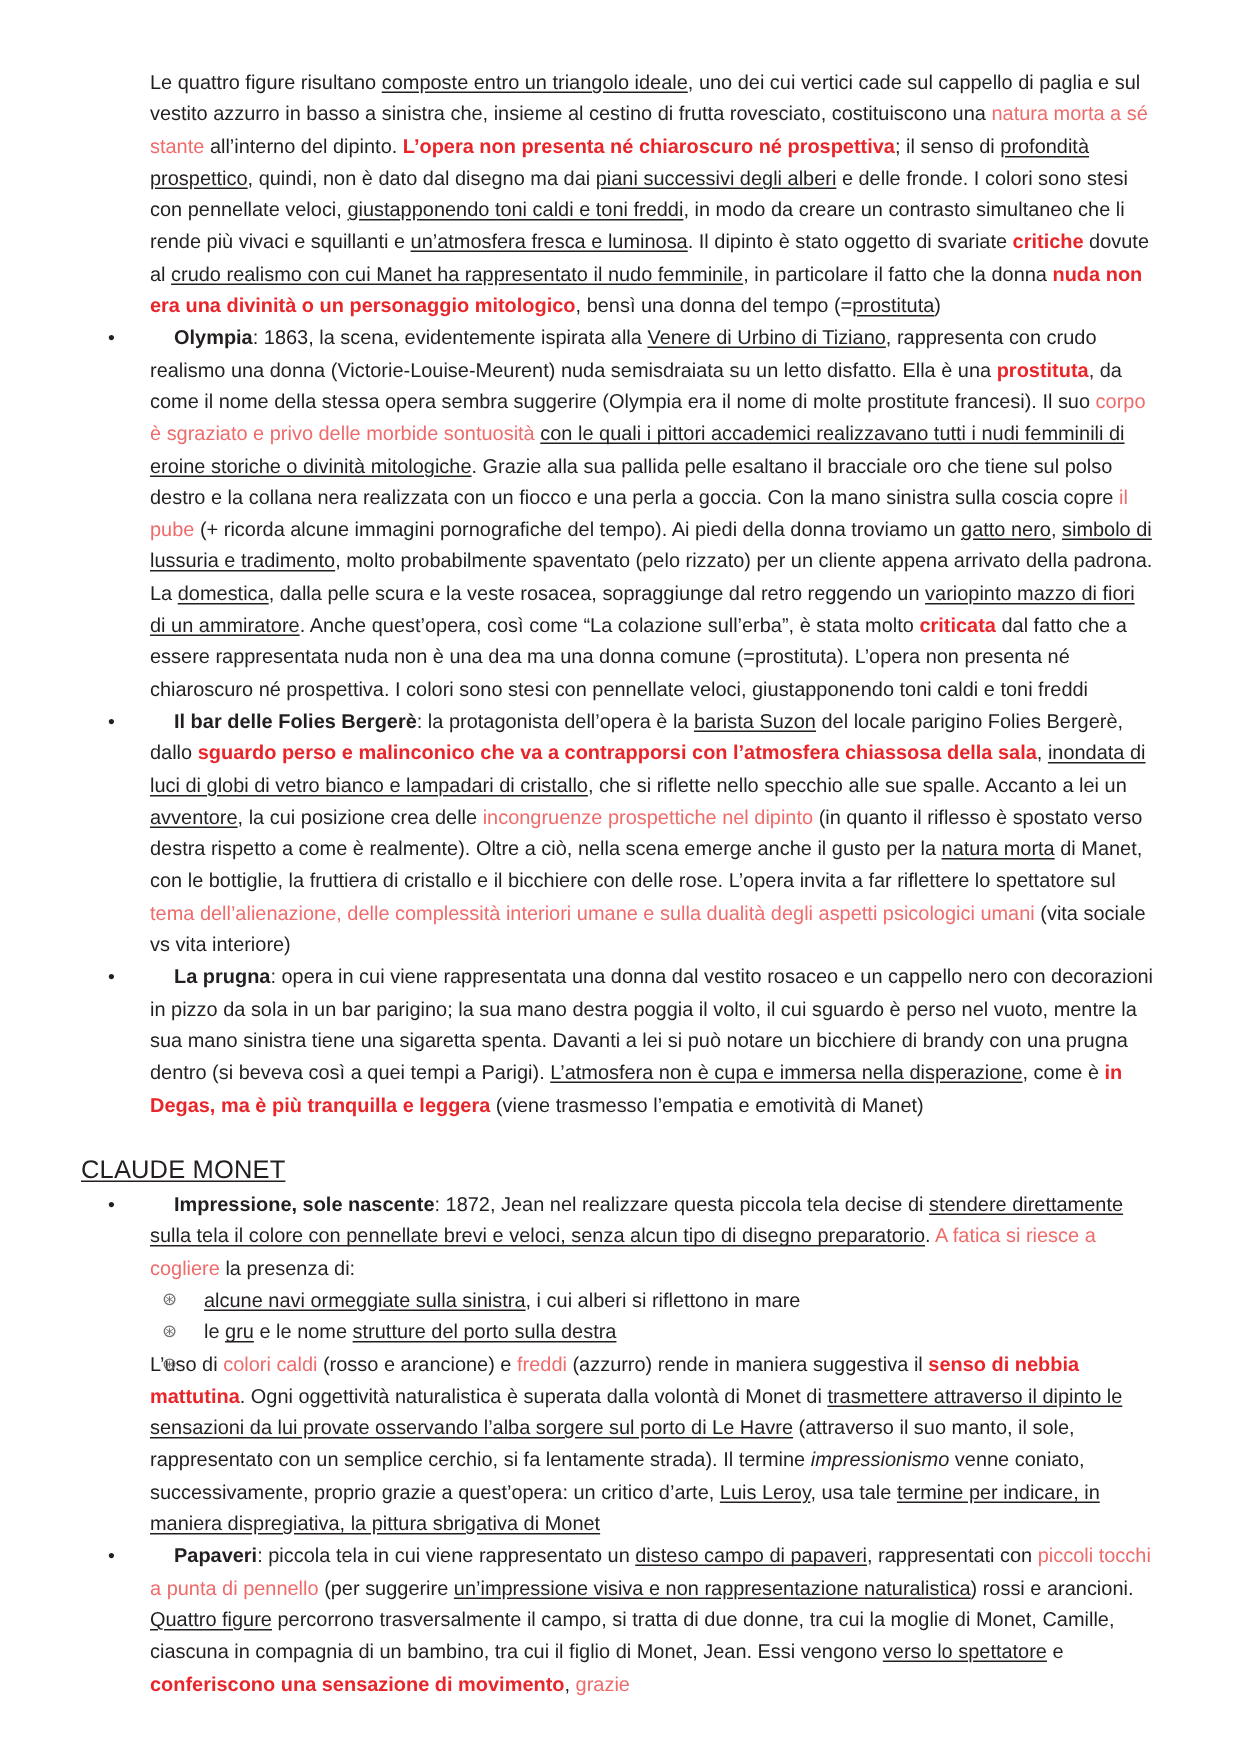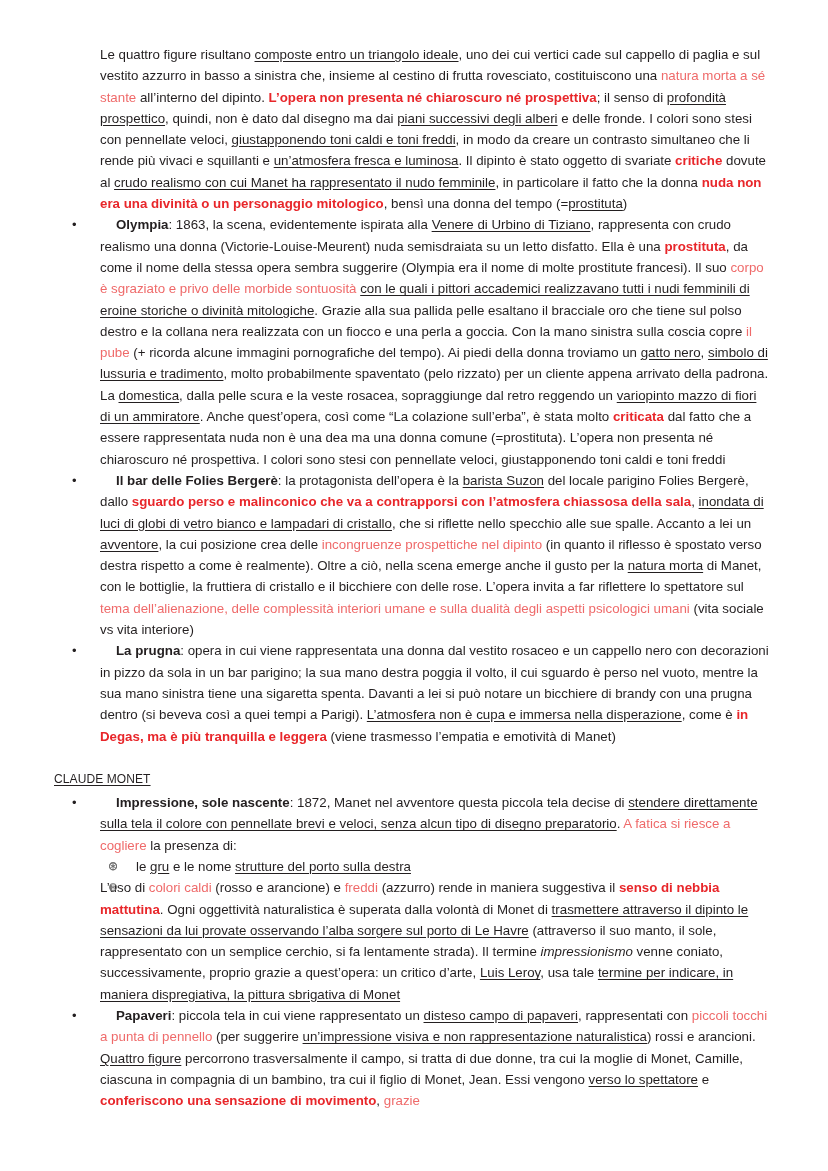--- a/index.html
+++ b/index.html
@@ -72,21 +72,21 @@
   ul.lvl2 > li > .bullet2 {
     position: absolute;
     left: 8px;
     top: 0;
     font-size: 12px;
     line-height: 21.3px;
     color: #6f6f6f;
   }
   
   h2.section {
-    font-size: 12px;
+    font-size: 17px;
     font-weight: normal;
     line-height: 21.3px;
     margin: 22px 0 2px 0;
     padding: 0;
     text-decoration: underline;
     text-underline-offset: 2px;
     letter-spacing: .1px;
   }
 </style>
 </head>
@@ -109,24 +109,25 @@
       <span class="bullet">•</span>
       <span><span class="b">La prugna</span><span>: opera in cui viene rappresentata una donna dal vestito rosaceo e un cappello nero con decorazioni in pizzo da sola in un bar parigino; la sua mano destra poggia il volto, il cui sguardo è perso nel vuoto, mentre la sua mano sinistra tiene una sigaretta spenta. Davanti a lei si può notare un bicchiere di brandy con una prugna dentro (si beveva così a quei tempi a Parigi). </span><span class="u">L’atmosfera non è cupa e immersa nella disperazione</span><span>, come è </span><span class="rb">in Degas, ma è più tranquilla e leggera</span><span> (viene trasmesso l’empatia e emotività di Manet)</span></span>
     </li>
   </ul>
 
   <h2 class="section">CLAUDE MONET</h2>
 
   <ul class="lvl1">
     <li>
       <span class="bullet">•</span>
-      <span><span class="b">Impressione, sole nascente</span><span>: 1872, Manet nel avventore questa piccola tela decise di </span><span class="u">stendere direttamente sulla tela il colore con pennellate brevi e veloci, senza alcun tipo di disegno preparatorio</span><span>. </span><span class="r">A fatica si riesce a cogliere</span><span> la presenza di:</span></span>
+      <span><span class="b">Impressione, sole nascente</span><span>: 1872, Jean nel realizzare questa piccola tela decise di </span><span class="u">stendere direttamente sulla tela il colore con pennellate brevi e veloci, senza alcun tipo di disegno preparatorio</span><span>. </span><span class="r">A fatica si riesce a cogliere</span><span> la presenza di:</span></span>
       <ul class="lvl2">
         <li>
           <span class="bullet2">⊛</span>
+          <span><span class="u">alcune navi ormeggiate sulla sinistra</span><span>, i cui alberi si riflettono in mare</span></span>
         </li>
         <li>
           <span class="bullet2">⊛</span>
           <span><span>le </span><span class="u">gru</span><span> e le nome </span><span class="u">strutture del porto sulla destra</span></span>
         </li>
         <li>
           <span class="bullet2">⊛</span>
         </li>
       </ul>
       <span style="display:block"><span>L’uso di </span><span class="r">colori caldi</span><span> (rosso e arancione) e </span><span class="r">freddi</span><span> (azzurro) rende in maniera suggestiva il </span><span class="rb">senso di nebbia mattutina</span><span>. Ogni oggettività naturalistica è superata dalla volontà di Monet di </span><span class="u">trasmettere attraverso il dipinto le sensazioni da lui provate osservando l’alba sorgere sul porto di Le Havre</span><span> (attraverso il suo manto, il sole, rappresentato con un semplice cerchio, si fa lentamente strada). Il termine </span><span class="i">impressionismo</span><span> venne coniato, successivamente, proprio grazie a quest’opera: un critico d’arte, </span><span class="u">Luis Leroy</span><span>, usa tale </span><span class="u">termine per indicare, in maniera dispregiativa, la pittura sbrigativa di Monet</span></span>

